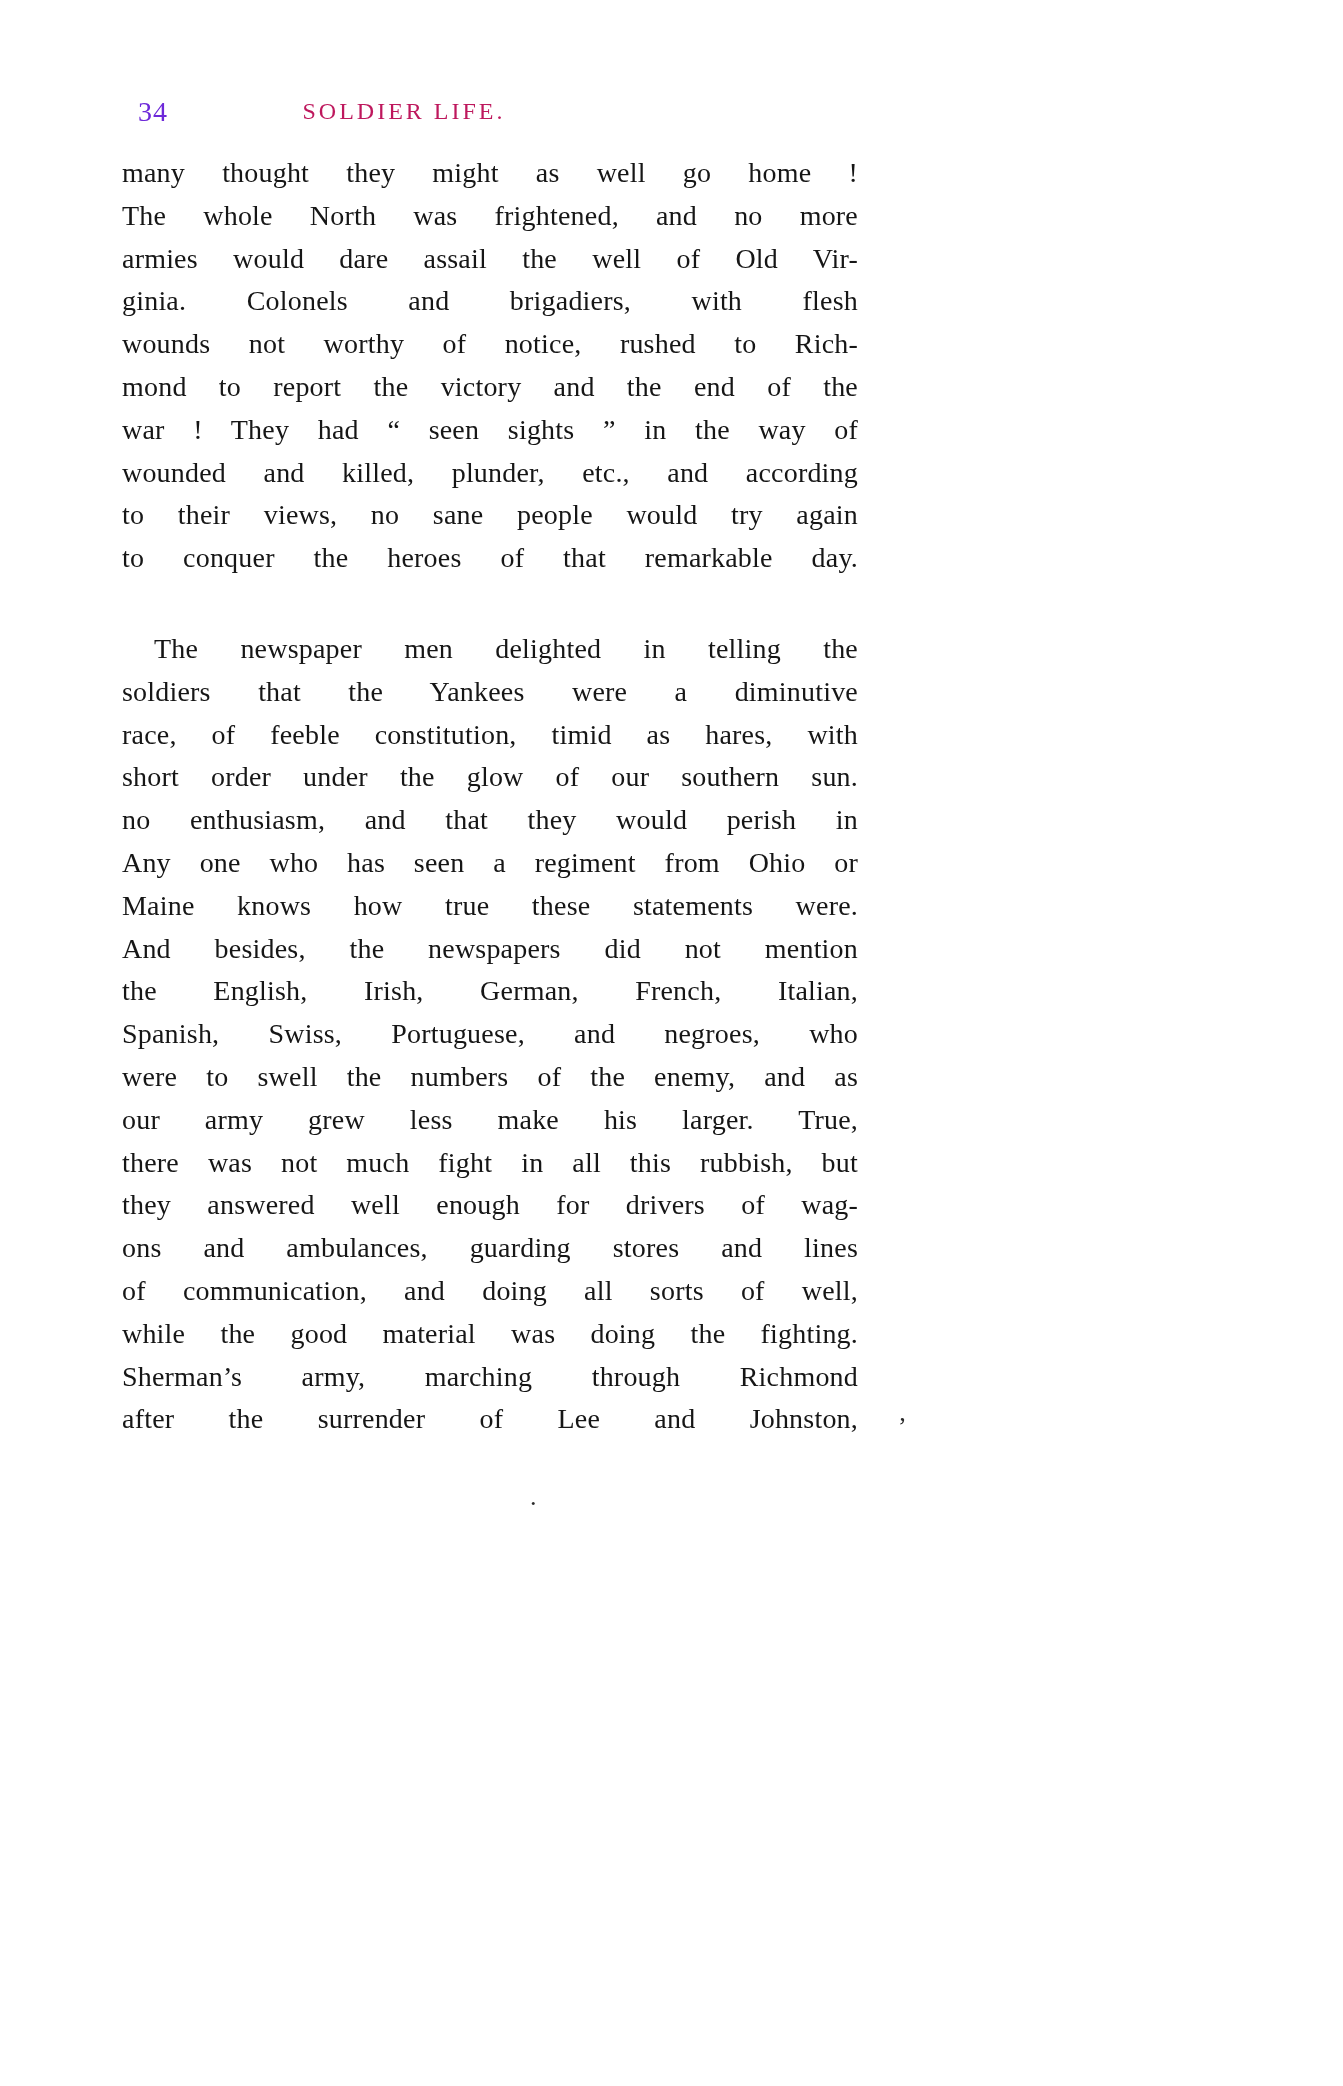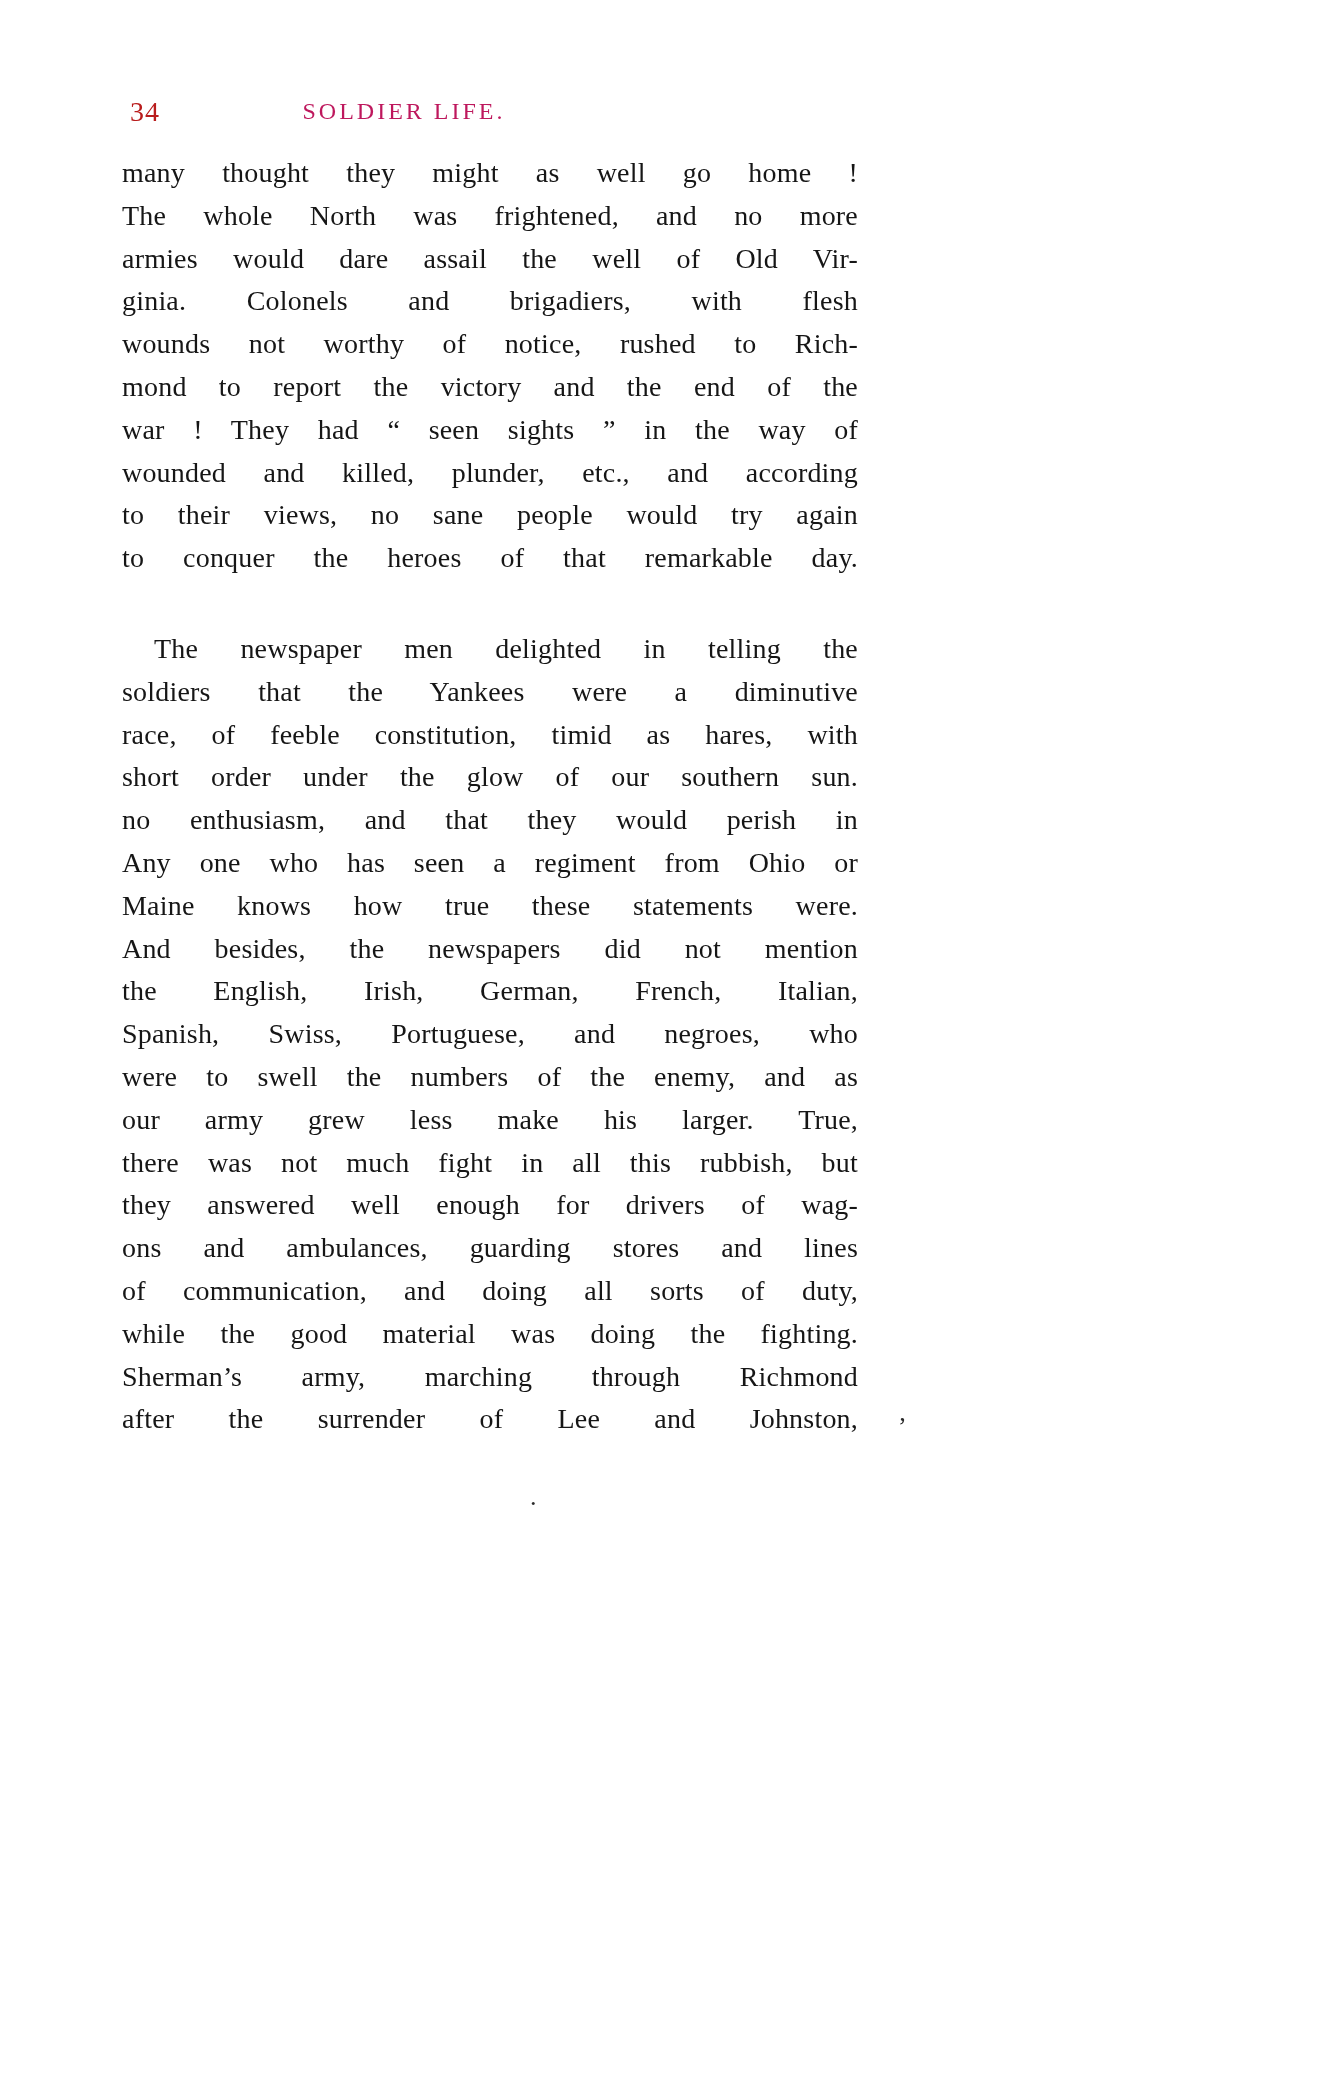--- a/index.html
+++ b/index.html
@@ -22,25 +22,25 @@
   }
   .header {
     position: absolute;
     top: 96px;
     left: 122px;
     width: 736px;
     height: 40px;
   }
   .page-num {
     position: absolute;
-    left: 8px;
+    left: 16px;
     top: 0;
     font-size: 28px;
     letter-spacing: 1px;
-    color: #b91c1c;
+    color: #6d28d9;
   }
   .running-title {
     position: absolute;
     left: 282px;
     top: 2px;
     transform: translateX(-50%);
     font-size: 24px;
     letter-spacing: 3px;
     white-space: nowrap;
     color: #be185d;
@@ -107,21 +107,21 @@
     <div class="line">Any one who has seen a regiment from Ohio or</div>
     <div class="line">Maine knows how true these statements were.</div>
     <div class="line">And besides, the newspapers did not mention</div>
     <div class="line">the English, Irish, German, French, Italian,</div>
     <div class="line">Spanish, Swiss, Portuguese, and negroes, who</div>
     <div class="line">were to swell the numbers of the enemy, and as</div>
     <div class="line">our army grew less make his larger. True,</div>
     <div class="line">there was not much fight in all this rubbish, but</div>
     <div class="line">they answered well enough for drivers of wag-</div>
     <div class="line">ons and ambulances, guarding stores and lines</div>
-    <div class="line">of communication, and doing all sorts of duty,</div>
+    <div class="line">of communication, and doing all sorts of well,</div>
     <div class="line">while the good material was doing the fighting.</div>
     <div class="line">Sherman’s army, marching through Richmond</div>
     <div class="line">after the surrender of Lee and Johnston,</div>
   </div>
 
   <span class="artifact a1">’</span>
   <span class="artifact a2">.</span>
 
 </div>
 

